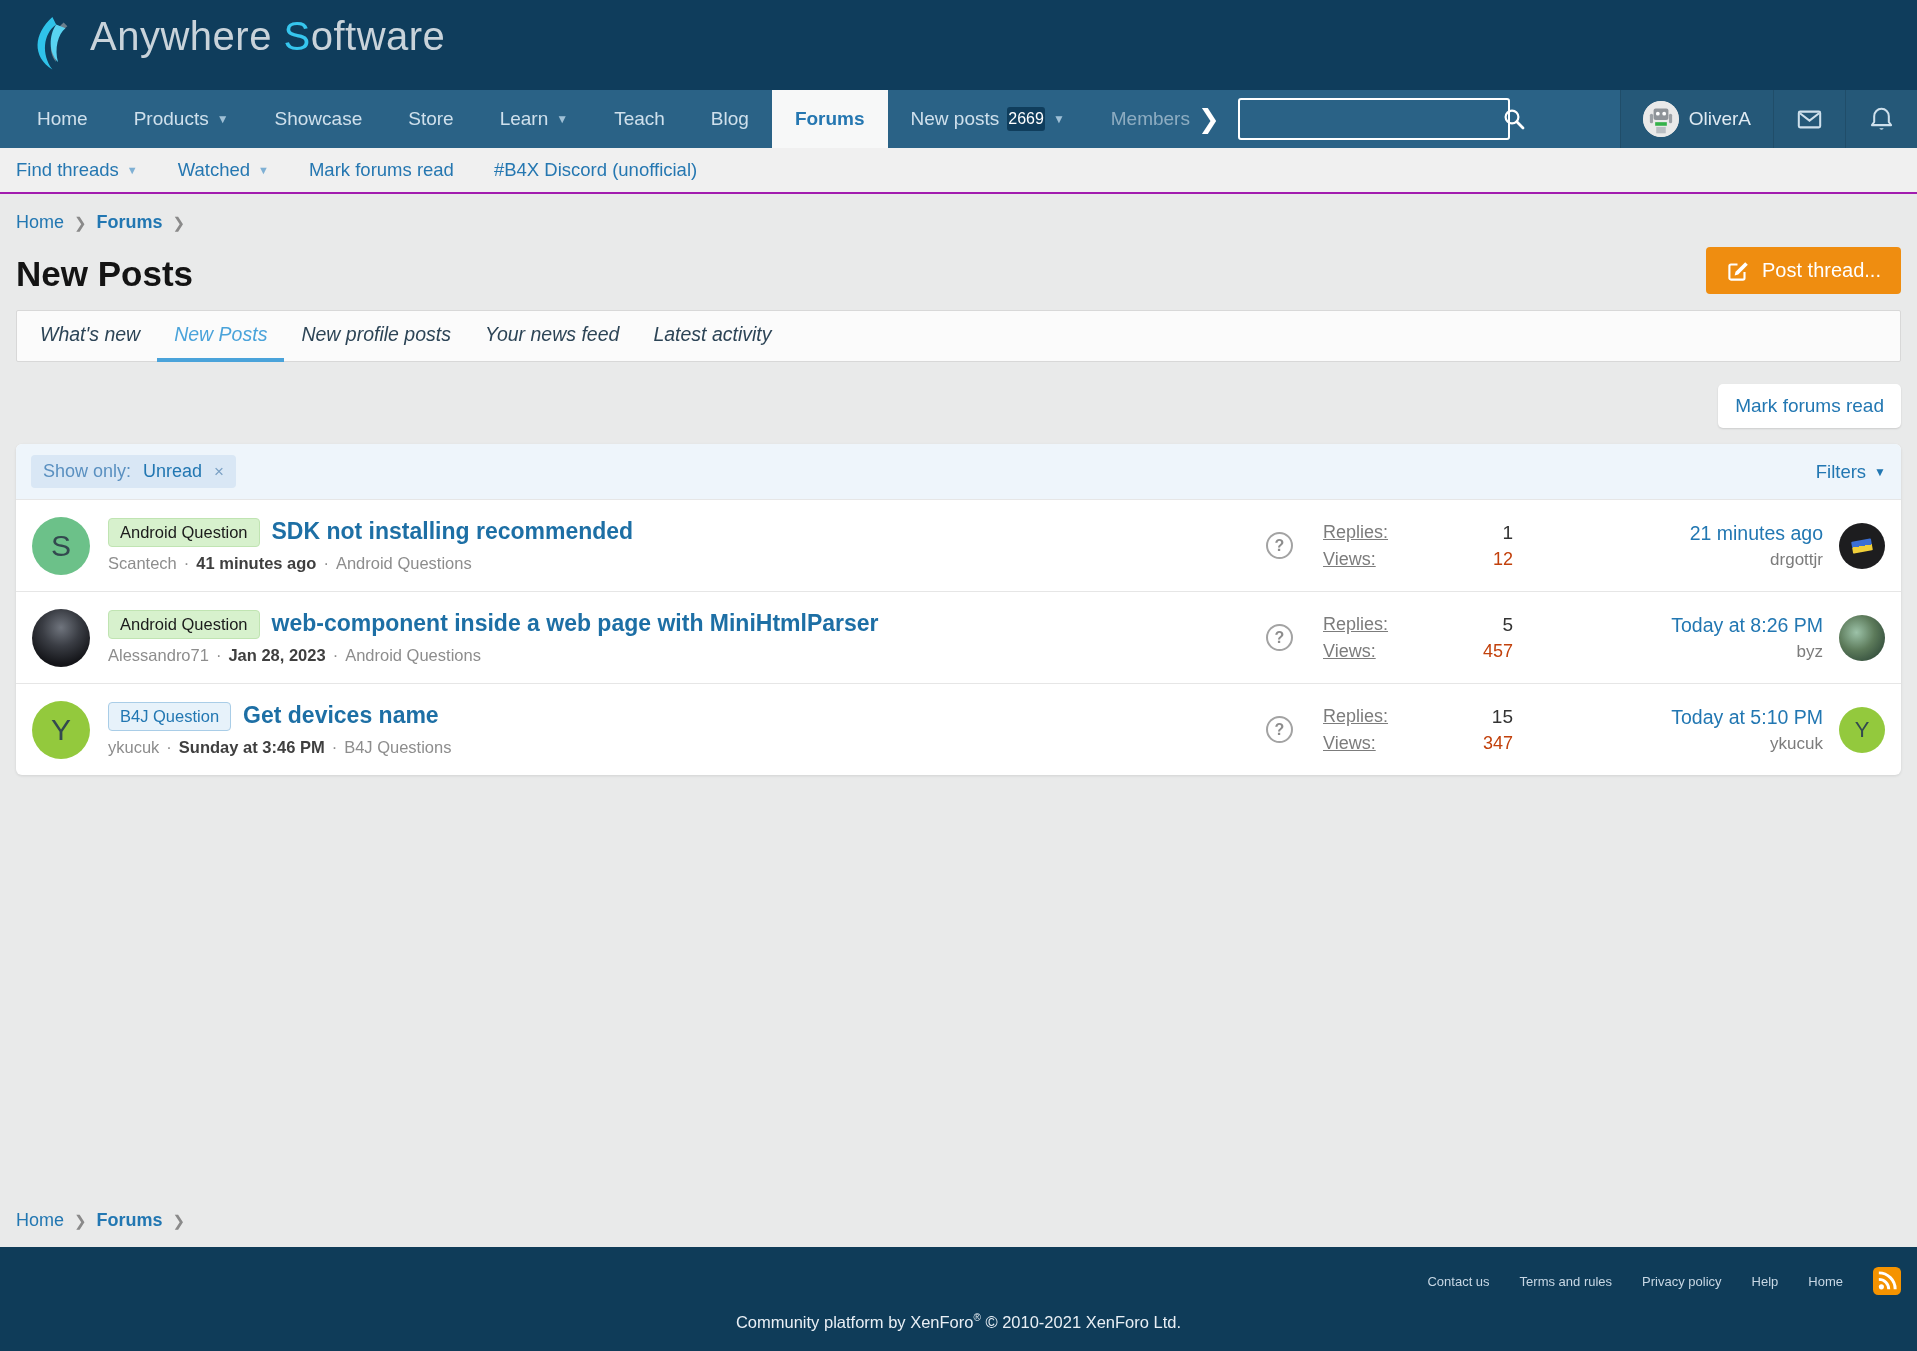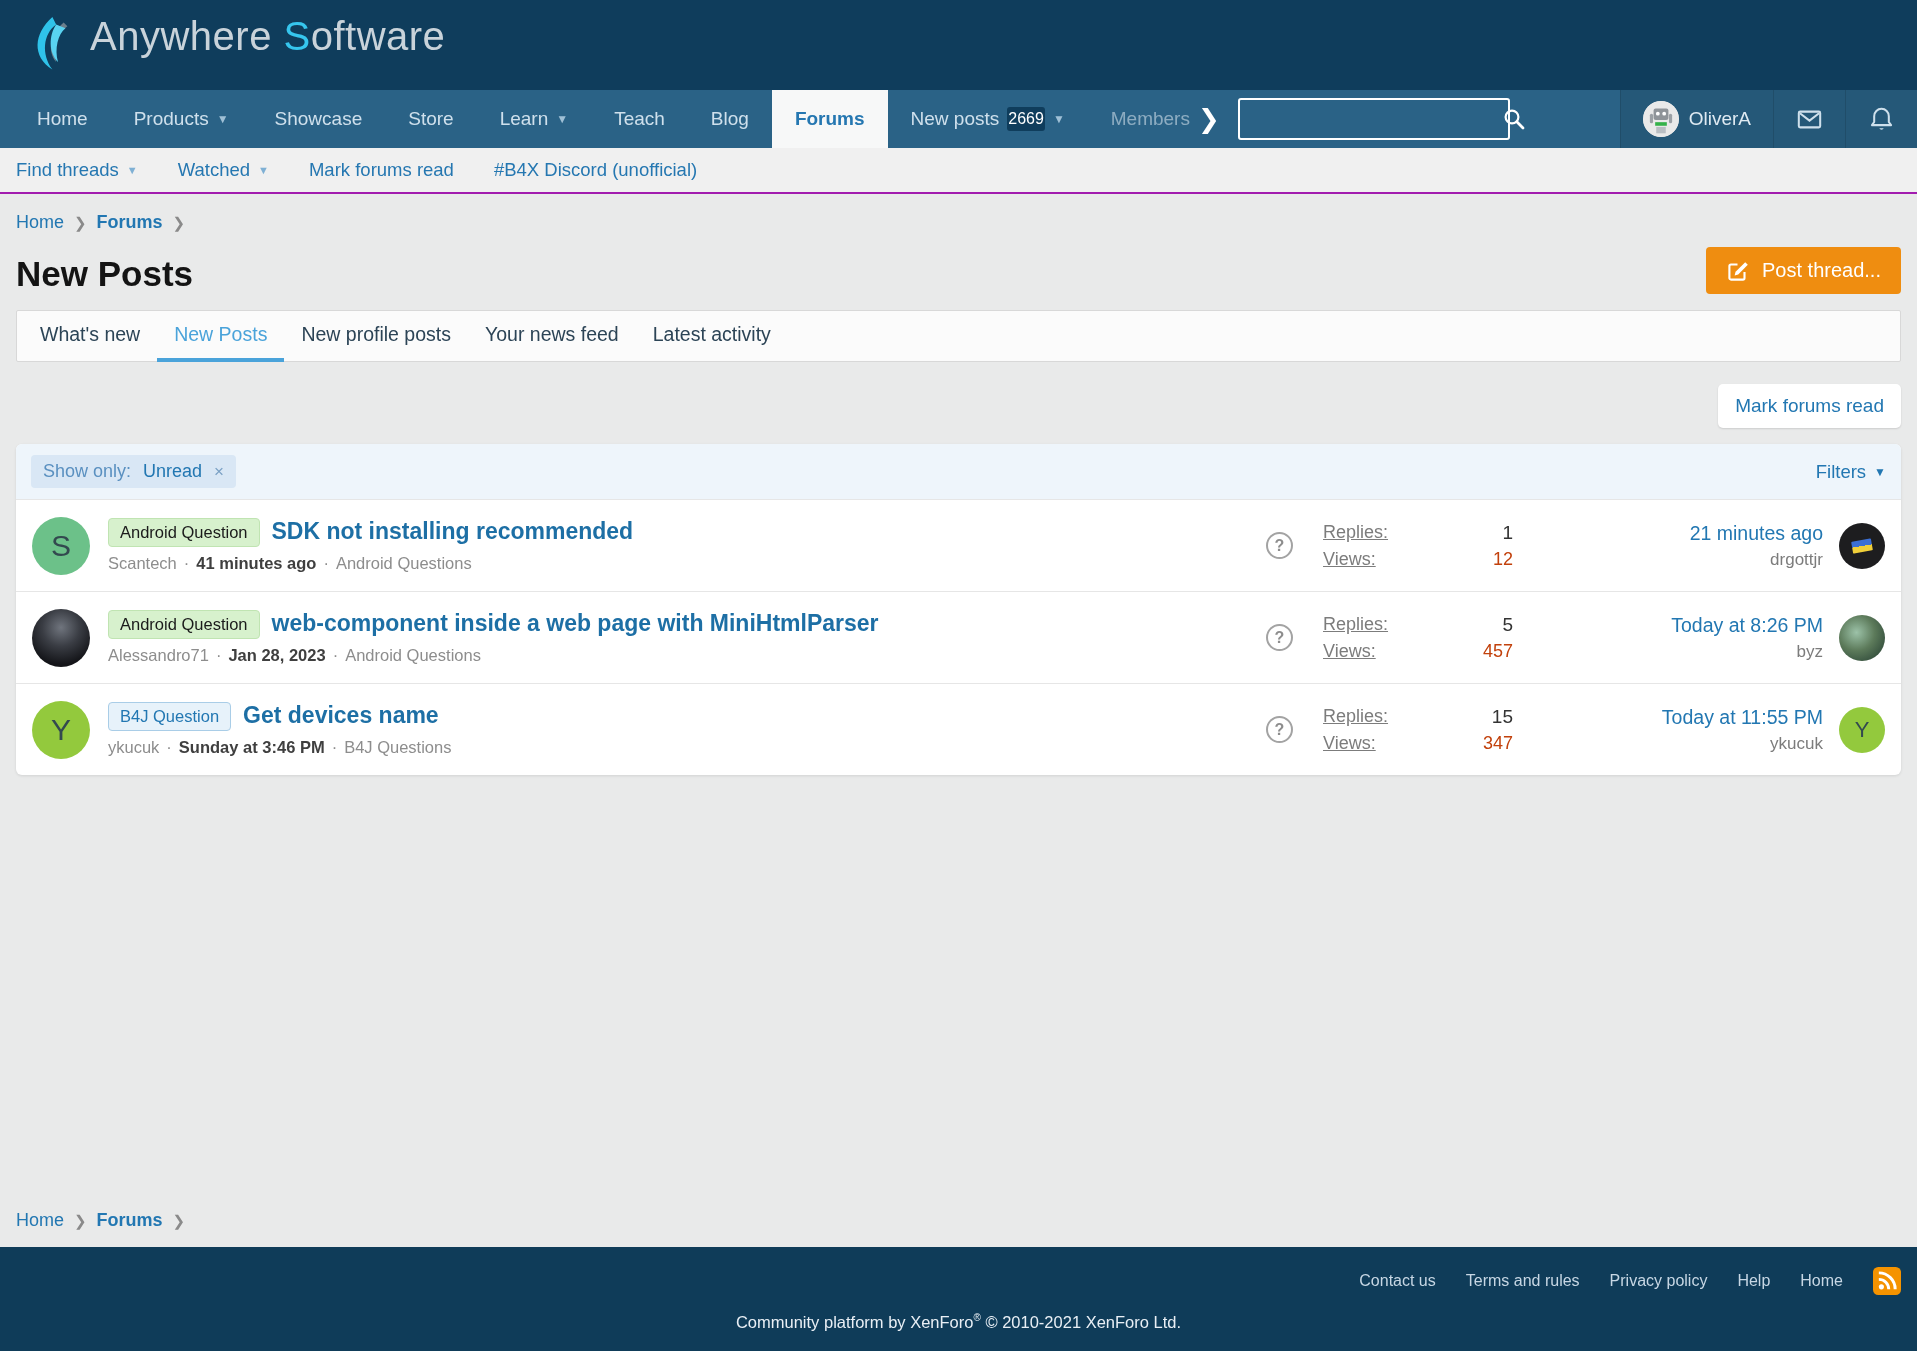--- a/index.html
+++ b/index.html
@@ -42,21 +42,21 @@
   .content { flex:1; display:flex; flex-direction:column; padding:0 16px; min-height:0; }
   .breadcrumb { display:flex; align-items:center; gap:10px; margin-top:18px; font-size:18px; }
   .breadcrumb a { color:#2277b2; }
   .breadcrumb a.bold { font-weight:700; }
   .breadcrumb .sep { color:#8a8a8a; font-size:15px; }
   .title-row { display:flex; align-items:flex-end; justify-content:space-between; margin-top:14px; }
   h1.page-title { font-size:35px; font-weight:600; color:#141414; }
   .post-thread-btn { display:flex; align-items:center; gap:12px; background:#ef8d10; color:#fff; border:none; border-radius:4px; height:47px; padding:0 20px; font-size:20px; font-family:inherit; cursor:pointer; }
 
   .tabs-card { margin-top:16px; background:#fbfbfb; border:1px solid #d8d8d8; border-radius:2px; display:flex; align-items:stretch; height:52px; padding:0 6px; }
-  .tab { display:flex; align-items:center; padding:0 17px; font-size:19.5px; color:#2c4456; cursor:pointer; border-bottom:4px solid transparent; margin-bottom:-1px; }
+  .tab { display:flex; align-items:center; padding:0 17px; font-size:19.5px; color:#2c4456; cursor:pointer; border-bottom:4px solid transparent; margin-bottom:-1px;font-style:italic; }
   .tab.active { color:#4aa3da; border-bottom-color:#4aa3da; }
 
   .mark-read-row { display:flex; justify-content:flex-end; margin-top:22px; }
   .mark-read-btn { background:#fff; color:#2277b2; border:none; border-radius:5px; padding:11px 17px; font-size:19px; font-family:inherit; cursor:pointer; box-shadow:0 1px 2px rgba(0,0,0,.13); }
 
   .list-card { margin-top:16px; background:#fff; border-radius:6px; box-shadow:0 1px 3px rgba(0,0,0,.10); overflow:hidden; }
   .filter-bar { background:#eef5fb; display:flex; align-items:center; justify-content:space-between; padding:11px 15px; }
   .filter-chip { display:flex; align-items:center; gap:12px; background:#d9e7f5; border-radius:4px; padding:6px 12px; font-size:18px; cursor:pointer; }
   .filter-chip .chip-label { color:#5a90c0; }
   .filter-chip .chip-value { color:#2277b2; }
@@ -87,21 +87,21 @@
   .mini-avatar { width:46px; height:46px; border-radius:50%; margin-left:16px; flex-shrink:0; display:flex; align-items:center; justify-content:center; font-size:22px; color:#33494f; cursor:pointer; }
   .mini-flag { background:#1d1d1f; }
   .mini-flag .flag { width:20px; height:12px; background:linear-gradient(#3b6fd4 50%, #f0cf39 50%); transform:rotate(-10deg); border-radius:1px; }
   .mini-byz { background:radial-gradient(circle at 38% 38%, #9cc2a8 0%, #5c7a5a 45%, #35503e 80%); }
 
   .bottom-breadcrumb { margin-top:auto; margin-bottom:16px; }
 
   
   .footer { background:#0f3c59; height:104px; flex-shrink:0; padding:20px 16px 0; }
   .footer-links { display:flex; justify-content:flex-end; align-items:center; gap:30px; }
-  .footer-links a { color:#c7d7e4; font-size:16px; }
+  .footer-links a { color:#c7d7e4; font-size:13px; }
   .rss-icon { display:flex; cursor:pointer; }
   .footer-copy { text-align:center; color:#e9eff5; font-size:16.5px; margin-top:17px; }
   .footer-copy sup { font-size:10px; }
 </style>
 </head>
 <body>
 
 <header class="top-header">
   <div class="logo">
     <span style="display:flex;">
@@ -342,21 +342,21 @@
         </div>
       </div>
       <div class="q-icon">?</div>
       <div class="stats">
         <span class="stat-label">Replies:</span>
         <span class="stat-value">15</span>
         <span class="stat-label">Views:</span>
         <span class="stat-value views">347</span>
       </div>
       <div class="last-post">
-        <a class="last-time">Today at 11:55 PM</a>
+        <a class="last-time">Today at 5:10 PM</a>
         <div class="last-author">ykucuk</div>
       </div>
       <div class="mini-avatar" style="background: rgb(147, 201, 61);">Y</div>
     </div>
 
   </div>
 
   <div class="breadcrumb bottom-breadcrumb">
     <a>Home</a>
     <span class="sep">❯</span>

